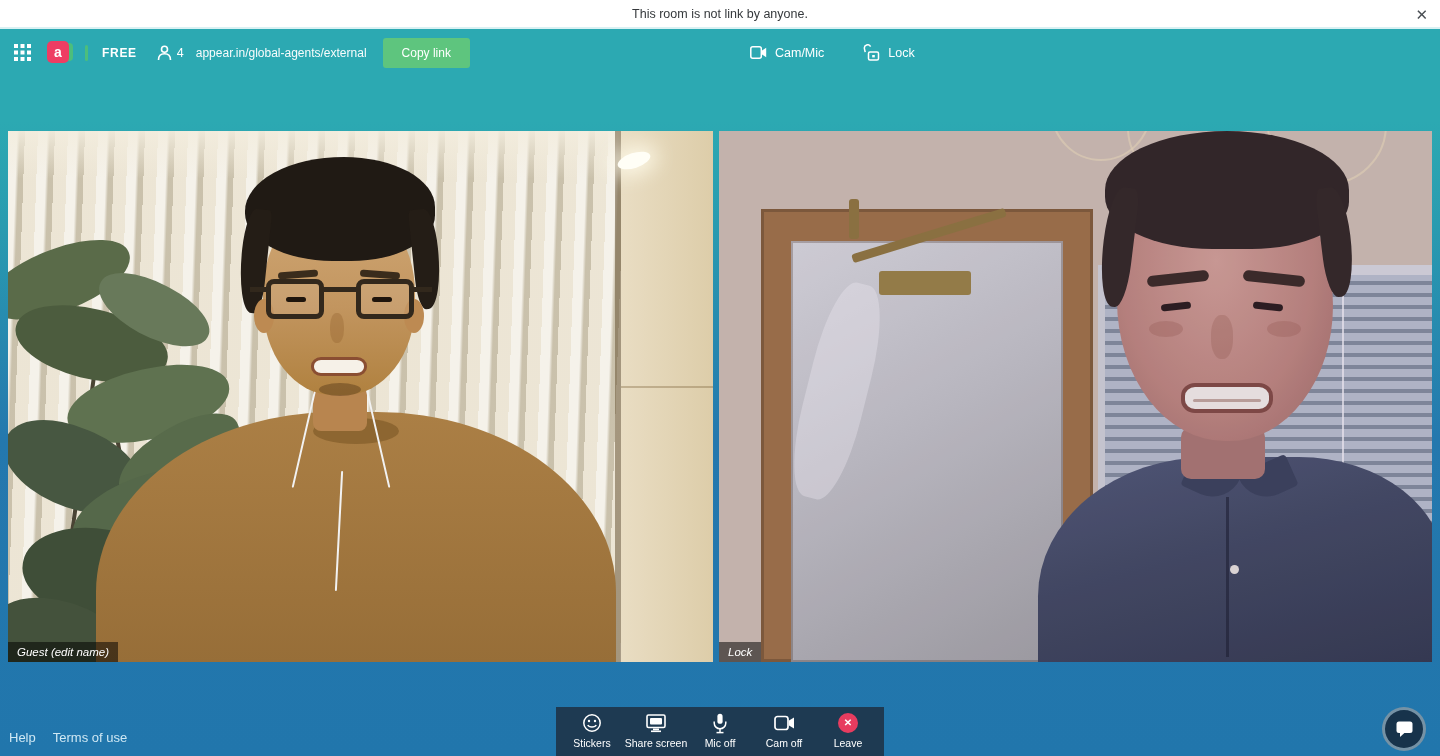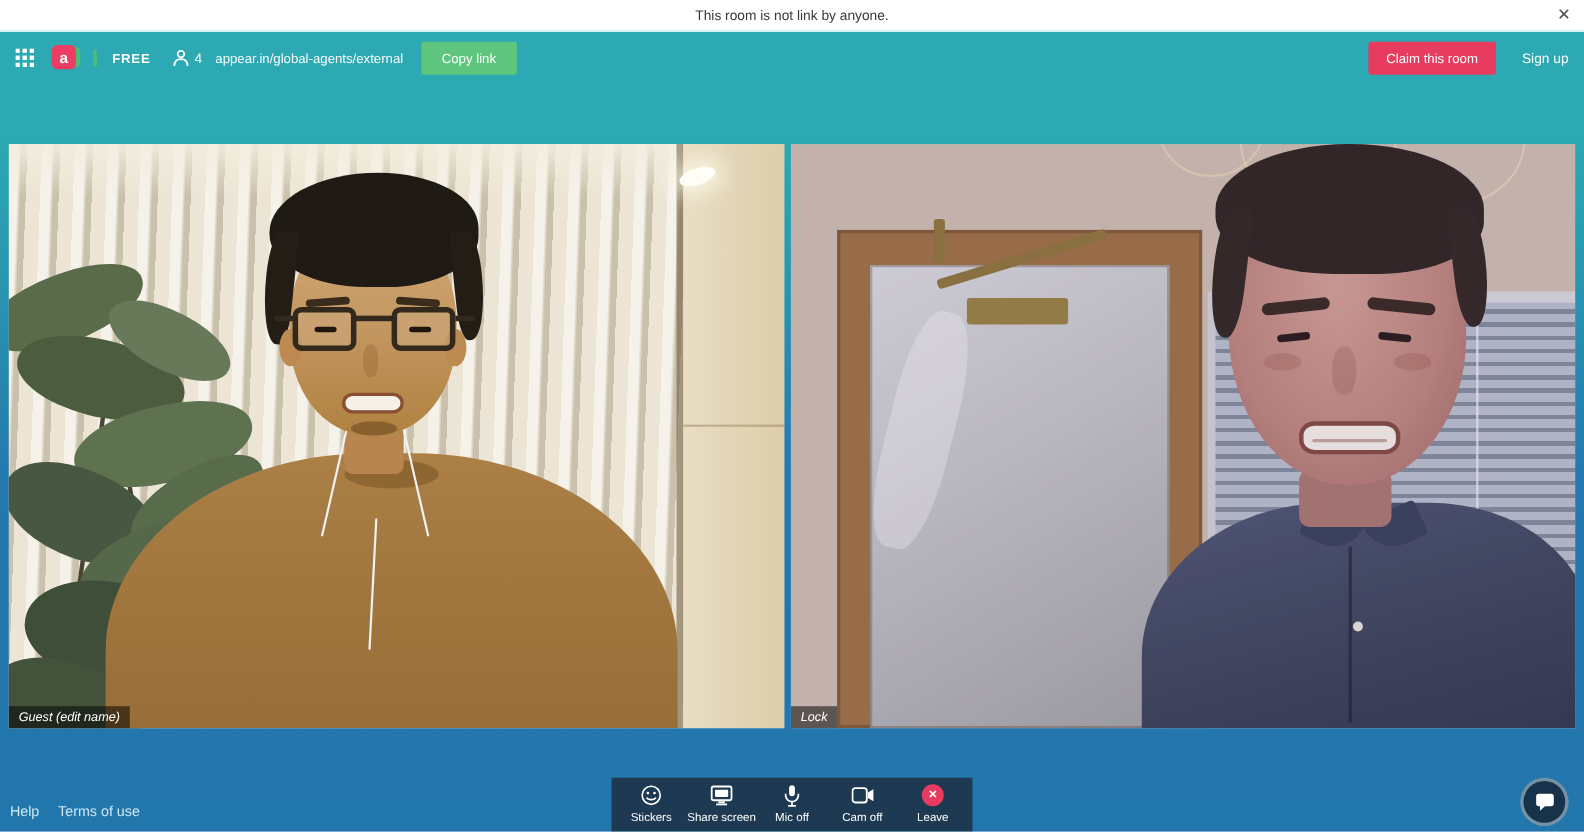--- a/index.html
+++ b/index.html
@@ -184,25 +184,38 @@
         <svg width="15" height="16" viewBox="0 0 15 16">
           <circle cx="7.5" cy="4.2" r="3" fill="none" stroke="#ffffff" stroke-width="1.6"></circle>
           <path d="M1.5 15 C1.5 10.8 4.2 8.8 7.5 8.8 C10.8 8.8 13.5 10.8 13.5 15" fill="none" stroke="#ffffff" stroke-width="1.6"></path>
         </svg>
         <span class="people-count">4</span>
       </span>
       <span class="room-url">appear.in/global-agents/external</span>
       <button class="copy-btn">Copy link</button>
     </div>
 
-
-    <div class="hgroup-right">
-      <button class="claim-btn">Claim this room</button>
-      <span class="signup-link">Sign up</span>
-    </div>
+    <div class="hgroup-center">
+      <span class="hbtn">
+        <svg width="17" height="13" viewBox="0 0 17 13">
+          <rect x="0.8" y="0.8" width="10.5" height="11.4" rx="2" fill="none" stroke="#ffffff" stroke-width="1.5"></rect>
+          <path d="M12 4.6 L16.2 1.8 V11.2 L12 8.4 Z" fill="#ffffff"></path>
+        </svg>
+        <span>Cam/Mic</span>
+      </span>
+      <span class="hbtn">
+        <svg width="18" height="17" viewBox="0 0 18 17">
+          <rect x="6.5" y="8" width="10" height="8" rx="1.5" fill="none" stroke="#ffffff" stroke-width="1.5"></rect>
+          <rect x="10.2" y="11" width="2.6" height="2.4" fill="#ffffff"></rect>
+          <path d="M3.2 8.2 L2.4 4.6 A3.3 3.3 0 0 1 8.6 2.6" fill="none" stroke="#ffffff" stroke-width="1.5"></path>
+        </svg>
+        <span>Lock</span>
+      </span>
+    </div>
+
   </div>
 
   <div class="videos">
 
     <div class="vpanel vpanel-left">
       <div class="curtains"></div>
       <div class="wall-right"></div>
       <div class="ceiling-light"></div>
 
       <div>

